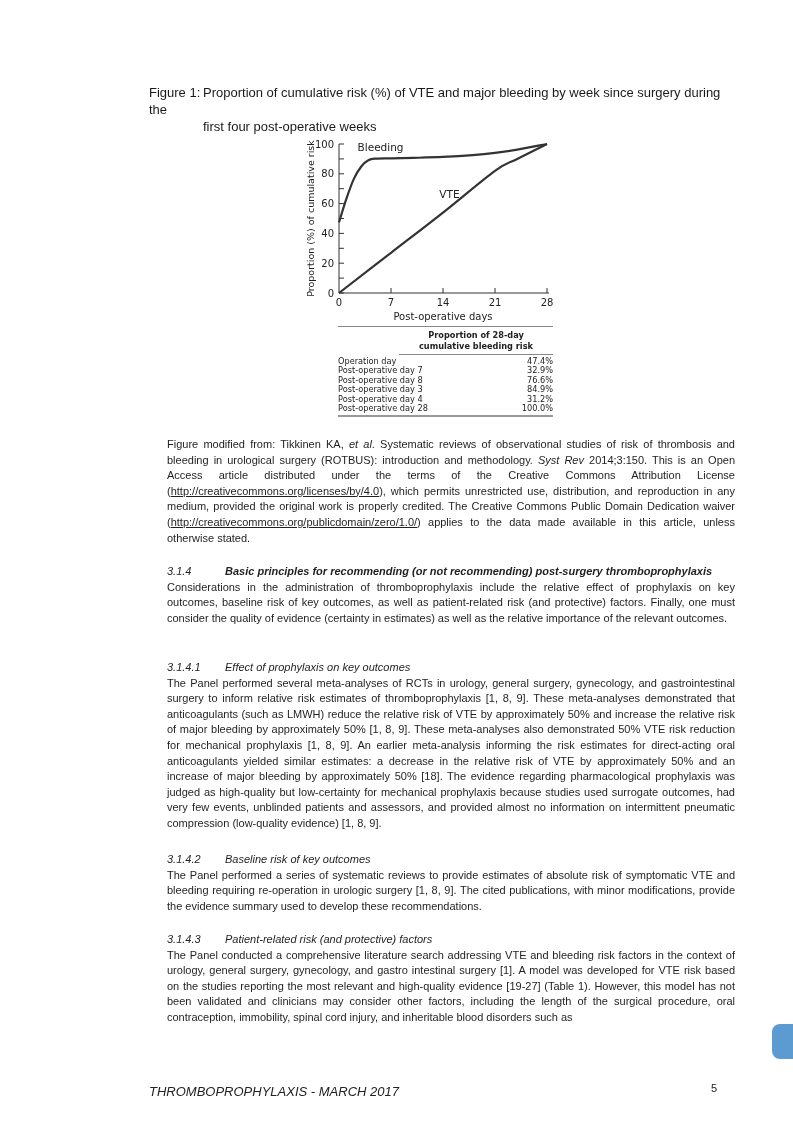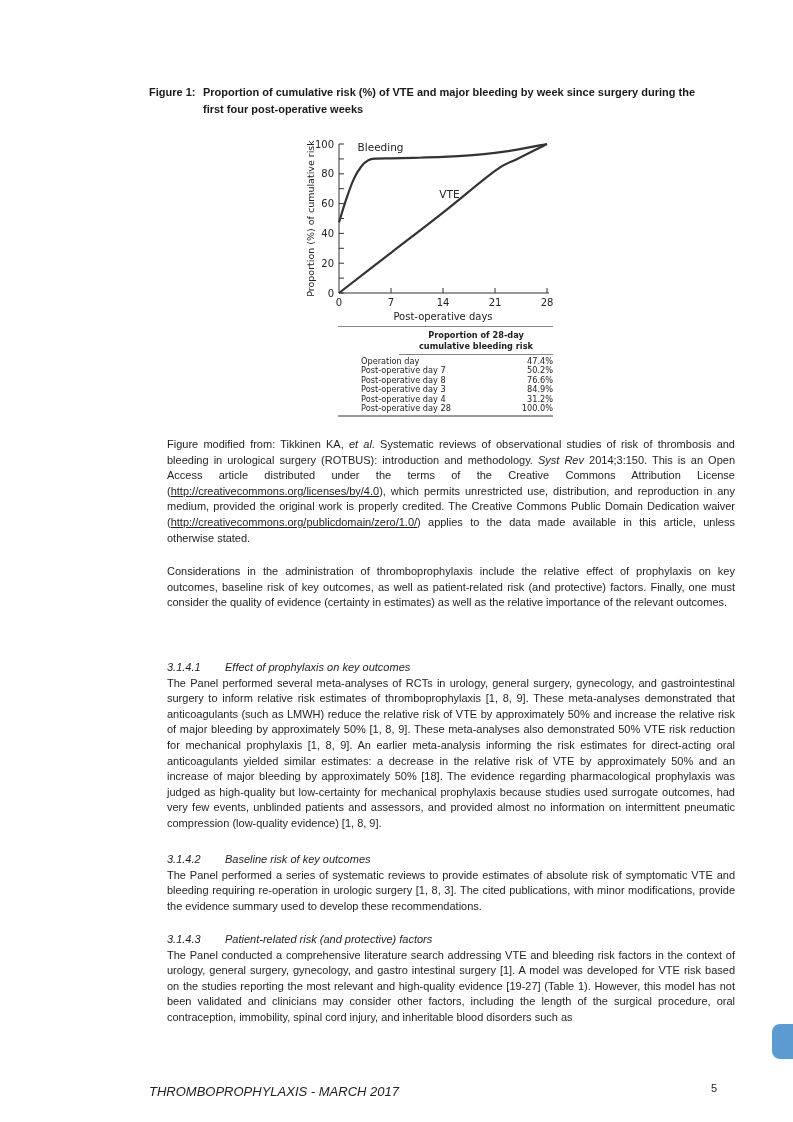--- a/index.html
+++ b/index.html
@@ -1,28 +1,28 @@
 <!DOCTYPE html>
 <html><head>
 <meta charset="utf-8">
 <style>
   html, body { margin: 0; padding: 0; background: #ffffff; }
   body { width: 793px; height: 1122px; position: relative; overflow: hidden;
          font-family: "Liberation Sans", sans-serif; color: #1a1a1a; }
   .abs { position: absolute; }
-  .caption { left: 149px; top: 84px; width: 580px; font-size: 11px; font-weight: bold; line-height: 17px; }
+  .caption { left: 149px; top: 84px; width: 580px; font-size: 13px; font-weight: normal; line-height: 17px; }
   .caption .num { display: inline-block; width: 54px; }
   .caption .line2 { padding-left: 54px; display: block; }
   #chart { left: 296px; top: 130px; width: 270px; height: 200px; }
   #chart text { font-family: "DejaVu Sans", sans-serif; fill: #222; }
   .ftable { left: 338px; top: 326px; width: 215px; font-family: "DejaVu Sans", sans-serif; font-size: 8.2px; color: #222; }
   .ftable .toprule { height: 1px; background: #888; }
   .ftable .hdr { margin-left: 61px; text-align: center; font-weight: bold; line-height: 10.5px; padding-top: 3px; padding-bottom: 3px; border-bottom: 1px solid #888; }
   .ftable .row { display: flex; line-height: 9.4px; }
-  .ftable .row .lbl { width: 99px; margin-left: 23px; }
+  .ftable .row .lbl { width: 99px; }
   .ftable .row .val { flex: 1; text-align: right; }
   .ftable .rows { padding-top: 2px; padding-bottom: 2px; }
   .ftable .botrule { height: 2px; background: #999; }
   .body { left: 149px; width: 568px; font-size: 11px; line-height: 15.6px; text-align: justify; color: #1f1f1f; margin-left: 18px; }
   .body a { color: #1f1f1f; text-decoration: underline; }
   .sec-head { font-size: 11px; line-height: 15.6px; font-style: italic; }
   .sec-head .sn { display: inline-block; width: 58px; }
   .sec-head.bold .st { font-weight: bold; }
   .footer-left { left: 149px; top: 1084px; font-size: 13px; color: #222; font-style: italic; }
   .footer-right { left: 700px; top: 1082px; width: 17px; text-align: right; font-size: 11px; color: #222; }
@@ -87,21 +87,21 @@
     <div>Proportion of 28-day</div>
     <div>cumulative bleeding risk</div>
   </div>
   <div class="rows" id="ftable-rows">
       <div class="row">
         <span class="lbl">Operation day</span>
         <span class="val">47.4%</span>
       </div>
       <div class="row">
         <span class="lbl">Post-operative day 7</span>
-        <span class="val">50.2%</span>
+        <span class="val">32.9%</span>
       </div>
       <div class="row">
         <span class="lbl">Post-operative day 8</span>
         <span class="val">76.6%</span>
       </div>
       <div class="row">
         <span class="lbl">Post-operative day 3</span>
         <span class="val">84.9%</span>
       </div>
       <div class="row">
@@ -112,31 +112,32 @@
         <span class="lbl">Post-operative day 28</span>
         <span class="val">100.0%</span>
       </div>
     </div>
   <div class="botrule"></div>
 </div>
 
 <div class="abs body" style="top: 437px;"><span>Figure modified from: Tikkinen KA, </span><i>et al</i><span>. Systematic reviews of observational studies of risk of thrombosis and bleeding in urological surgery (ROTBUS): introduction and methodology. </span><i>Syst Rev</i><span> 2014;3:150. This is an Open Access article distributed under the terms of the Creative Commons Attribution License (</span><a>http://creativecommons.org/licenses/by/4.0</a><span>), which permits unrestricted use, distribution, and reproduction in any medium, provided the original work is properly credited. The Creative Commons Public Domain Dedication waiver (</span><a>http://creativecommons.org/publicdomain/zero/1.0/</a><span>) applies to the data made available in this article, unless otherwise stated.</span></div>
 
 <div class="abs body" style="top: 564px;">
+  <div class="sec-head bold"><span class="sn">3.1.4</span><span class="st">Basic principles for recommending (or not recommending) post-surgery thromboprophylaxis</span></div>
   <div>Considerations in the administration of thromboprophylaxis include the relative effect of prophylaxis on key outcomes, baseline risk of key outcomes, as well as patient-related risk (and protective) factors. Finally, one must consider the quality of evidence (certainty in estimates) as well as the relative importance of the relevant outcomes.</div>
 </div>
 
 <div class="abs body" style="top: 660px;">
   <div class="sec-head"><span class="sn">3.1.4.1</span><span class="st">Effect of prophylaxis on key outcomes</span></div>
   <div>The Panel performed several meta-analyses of RCTs in urology, general surgery, gynecology, and gastrointestinal surgery to inform relative risk estimates of thromboprophylaxis [1, 8, 9]. These meta-analyses demonstrated that anticoagulants (such as LMWH) reduce the relative risk of VTE by approximately 50% and increase the relative risk of major bleeding by approximately 50% [1, 8, 9]. These meta-analyses also demonstrated 50% VTE risk reduction for mechanical prophylaxis [1, 8, 9]. An earlier meta-analysis informing the risk estimates for direct-acting oral anticoagulants yielded similar estimates: a decrease in the relative risk of VTE by approximately 50% and an increase of major bleeding by approximately 50% [18]. The evidence regarding pharmacological prophylaxis was judged as high-quality but low-certainty for mechanical prophylaxis because studies used surrogate outcomes, had very few events, unblinded patients and assessors, and provided almost no information on intermittent pneumatic compression (low-quality evidence) [1, 8, 9].</div>
 </div>
 
 <div class="abs body" style="top: 852px;">
   <div class="sec-head"><span class="sn">3.1.4.2</span><span class="st">Baseline risk of key outcomes</span></div>
-  <div>The Panel performed a series of systematic reviews to provide estimates of absolute risk of symptomatic VTE and bleeding requiring re-operation in urologic surgery [1, 8, 3]. The cited publications, with minor modifications, provide the evidence summary used to develop these recommendations.</div>
+  <div>The Panel performed a series of systematic reviews to provide estimates of absolute risk of symptomatic VTE and bleeding requiring re-operation in urologic surgery [1, 8, 9]. The cited publications, with minor modifications, provide the evidence summary used to develop these recommendations.</div>
 </div>
 
 <div class="abs body" style="top: 932px;">
   <div class="sec-head"><span class="sn">3.1.4.3</span><span class="st">Patient-related risk (and protective) factors</span></div>
   <div>The Panel conducted a comprehensive literature search addressing VTE and bleeding risk factors in the context of urology, general surgery, gynecology, and gastro intestinal surgery [1]. A model was developed for VTE risk based on the studies reporting the most relevant and high-quality evidence [19-27] (Table 1). However, this model has not been validated and clinicians may consider other factors, including the length of the surgical procedure, oral contraception, immobility, spinal cord injury, and inheritable blood disorders such as</div>
 </div>
 
 <div class="abs side-tab"></div>
 
 <div class="abs footer-left">THROMBOPROPHYLAXIS - MARCH 2017</div>

